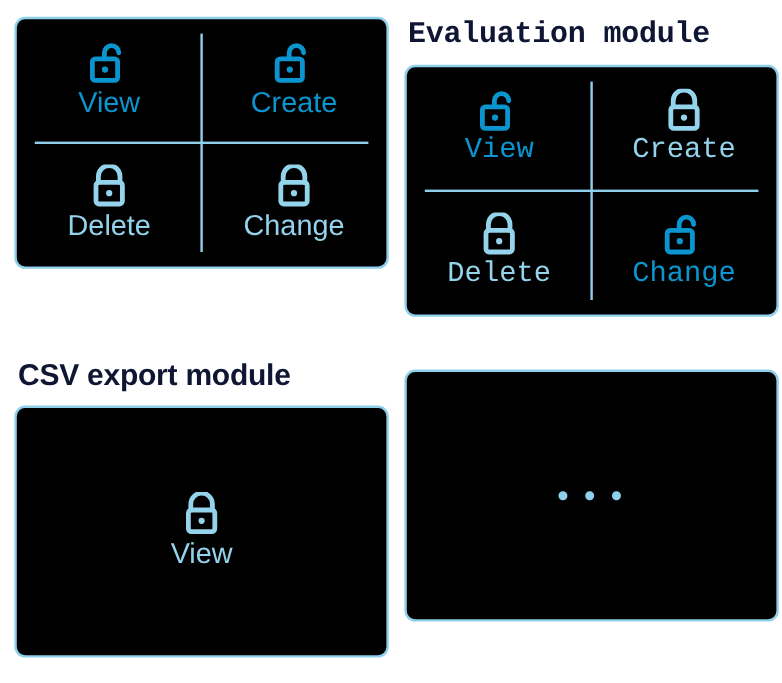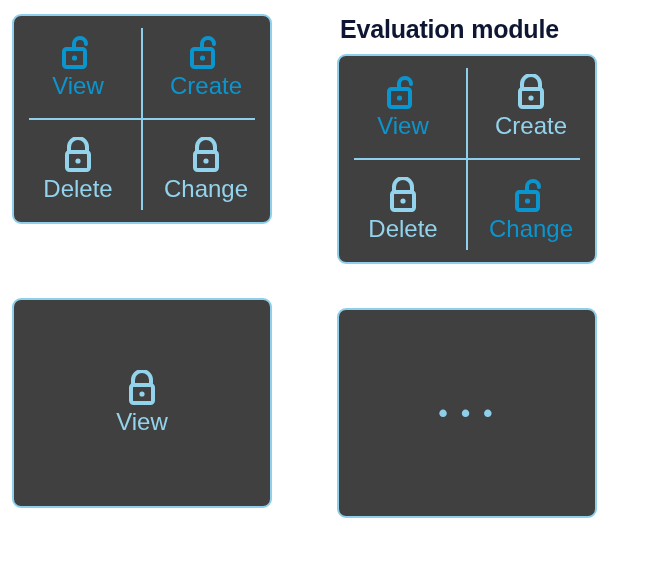--- a/index.html
+++ b/index.html
@@ -22,45 +22,45 @@
     box-sizing: border-box;
   }
 
   .module {
     position: absolute;
     box-sizing: border-box;
   }
 
   
   #module-default      { left: 12px;  top: 14px;  width: 302px; }
-  #module-evaluation   { left: 337px; top: 14px;  width: 302px; }
+  #module-evaluation   { left: 337px; top: 14px;  width: 302px; font-family: Liberation Mono, monospace; }
   #module-csv-export   { left: 12px;  top: 298px; width: 302px; }
   #module-placeholder  { left: 337px; top: 298px; width: 302px; }
 
   .module-title {
     font-size: 25px;
     font-weight: bold;
     color: #0e1633;
     letter-spacing: -0.2px;
     line-height: 30px;
     margin: 0 0 10px 3px;
     white-space: nowrap;
   }
   .module-title.is-hidden {
     visibility: hidden;
   }
 
   .card {
     position: relative;
     box-sizing: border-box;
-    width: 260px;
+    width: 312px;
     height: 210px;
     border: 2px solid #8ed0ec;
     border-radius: 9px;
-    background: #404040;
+    background: #000000;
     overflow: hidden;
   }
 
   
   .perm-grid {
     position: absolute;
     inset: 0;
     display: grid;
     grid-template-columns: 1fr 1fr;
     grid-template-rows: 1fr 1fr;
@@ -264,20 +264,21 @@
             </svg>
           </span>
           <span class="perm-label">Change</span>
         </div>
 
       </div>
     </div>
   </section>
 
   <section class="module" id="module-csv-export">
+    <h2 class="module-title">CSV export module</h2>
     <div class="card">
       <div class="perm-single state-denied">
         <span>
           <svg class="lock-icon" viewBox="0 0 34 36" aria-hidden="true">
             <path class="shackle" d="M8 15 V10 a9 9 0 0 1 18 0 V15"></path>
             <rect class="body" x="6" y="15" width="22" height="18" rx="2.5"></rect>
             <circle class="keyhole" cx="17" cy="24" r="2.6"></circle>
           </svg>
         </span>
         <span class="perm-label">View</span>

